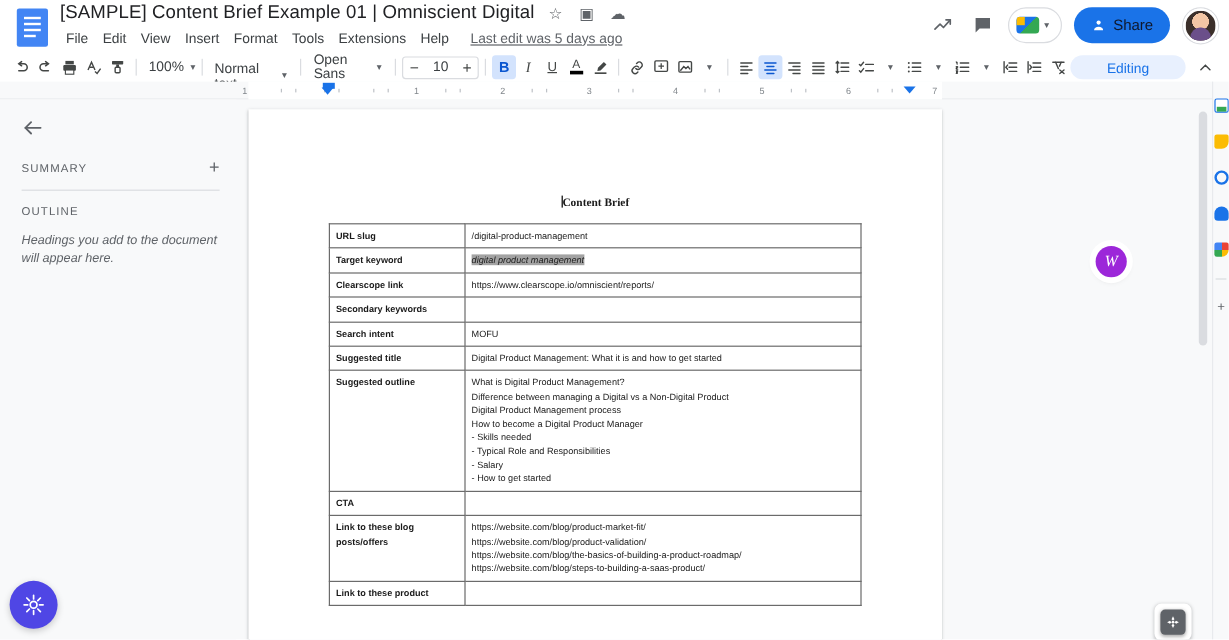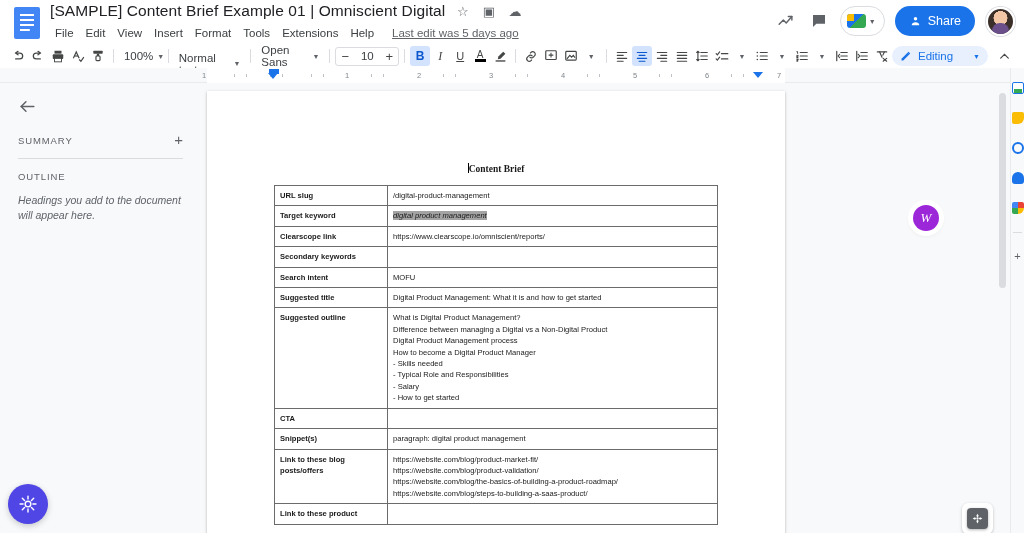--- a/index.html
+++ b/index.html
@@ -81,21 +81,21 @@
     content:""; position:absolute; left:0; top:0; width:7px; height:7px; background:#fbbc04;
   }
   .meet-cam::after {
     content:""; position:absolute; right:0; top:3px;
     border-left: 6px solid #34a853;
     border-top: 4px solid transparent; border-bottom: 4px solid transparent;
   }
   .share-btn {
     display: flex; align-items: center; gap: 6px;
     height: 30px; padding: 0 14px;
-    background: #1a73e8; color: #ffffff; border-radius: 16px;
+    background: #1a73e8; color: #0f172a; border-radius: 16px;
     font-size: 12.5px; cursor: pointer; margin-left: 4px;
   }
   .avatar {
     width: 29px; height: 29px; border-radius: 50%;
     background: radial-gradient(circle at 50% 36%, #f3c6a5 0 34%, transparent 35%),
                 linear-gradient(#3b2f2a,#3b2f2a);
     margin-left: 8px; border: 2px solid #fff;
     box-shadow: 0 0 0 1px #dadce0;
     overflow: hidden; position: relative; cursor: pointer;
   }
@@ -129,21 +129,21 @@
   .fontsize-group {
     display: flex; align-items: center; gap: 1px;
     border: 1px solid #dadce0; border-radius: 3px; height: 19px; padding: 0 1px;
   }
   .fs-btn { width: 16px; text-align: center; cursor: pointer; color: #444746; font-size: 13px; line-height: 17px; }
   .fs-val { width: 26px; text-align: center; font-size: 11.5px; }
   .editing-chip {
     display: flex; align-items: center; gap: 6px;
     height: 20px; padding: 0 8px; margin-left: auto;
     background: #e8f0fe; color: #1a73e8; border-radius: 11px;
-    font-size: 11.5px; cursor: pointer; min-width: 96px;
+    font-size: 11.5px; cursor: pointer; min-width: 96px; flex-direction: column;
   }
   .editing-chip .caret { color: #1a73e8; margin-left: auto; }
   .collapse-btn { margin-left: 6px; margin-right: 2px; }
 
   
   .ruler {
     position: absolute; top: 68px; left: 0; width: 1010px; height: 15px;
     background: #f8f9fa; border-bottom: 1px solid #e8eaed;
   }
   .ruler-inner {
@@ -631,24 +631,20 @@
                     <div>- Salary</div>
                     <div>- How to get started</div>
                   </div>
                 </td>
               </tr>
               <tr>
                 <td class="k">CTA</td>
                 <td>&nbsp;</td>
               </tr>
               <tr>
-                <td class="k">Snippet(s)</td>
-                <td>paragraph: digital product management</td>
-              </tr>
-              <tr>
                 <td class="k">Link to these blog posts/offers</td>
                 <td>
                   <div class="cell-lines">
                     <div>https://website.com/blog/product-market-fit/</div>
                     <div>https://website.com/blog/product-validation/</div>
                     <div>https://website.com/blog/the-basics-of-building-a-product-roadmap/</div>
                     <div>https://website.com/blog/steps-to-building-a-saas-product/</div>
                   </div>
                 </td>
               </tr>

